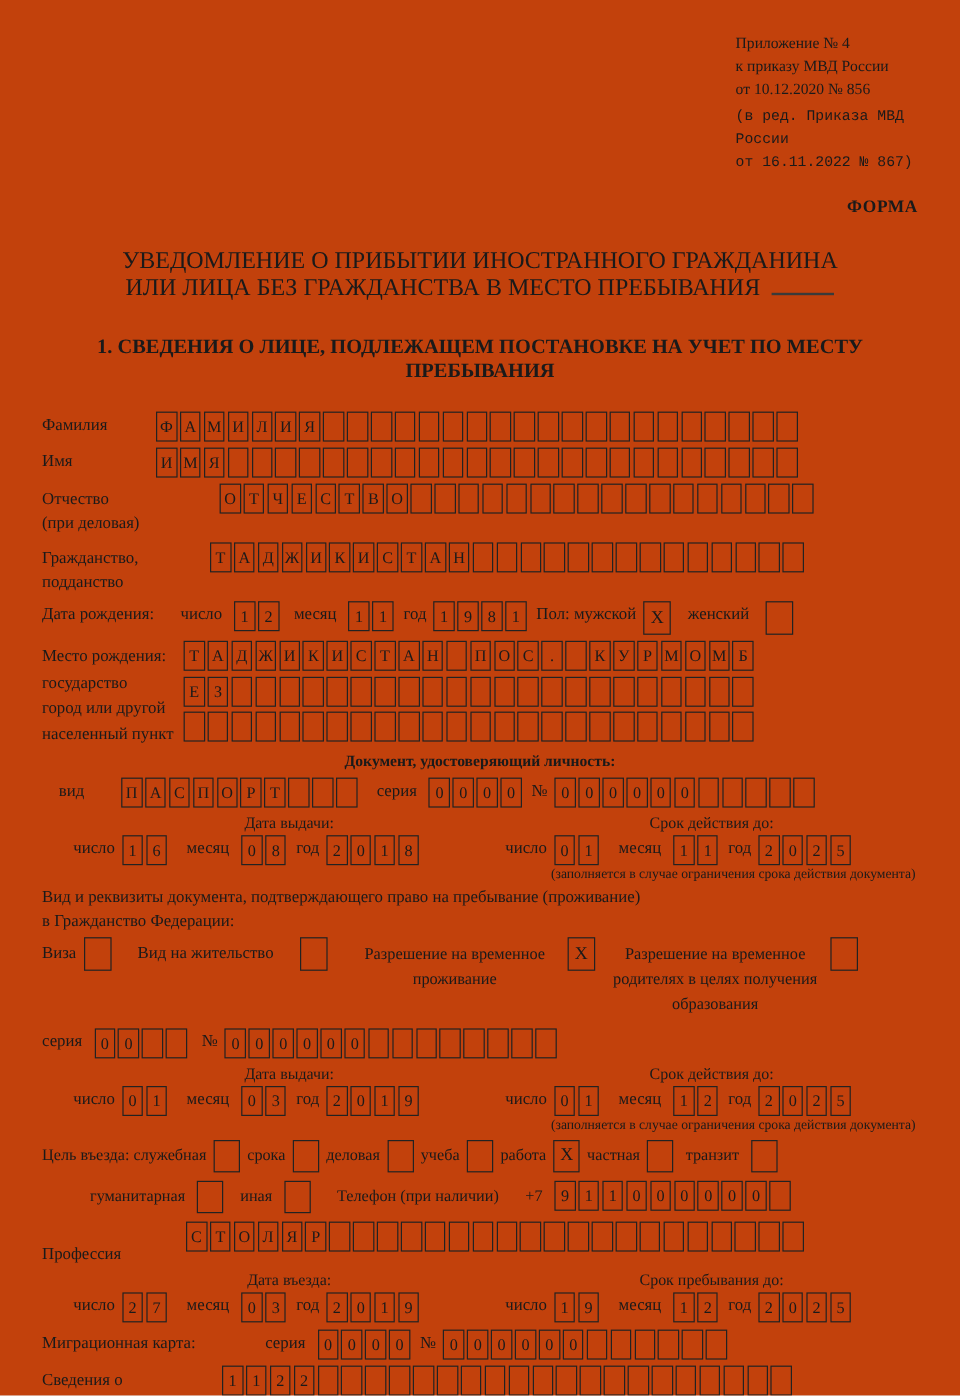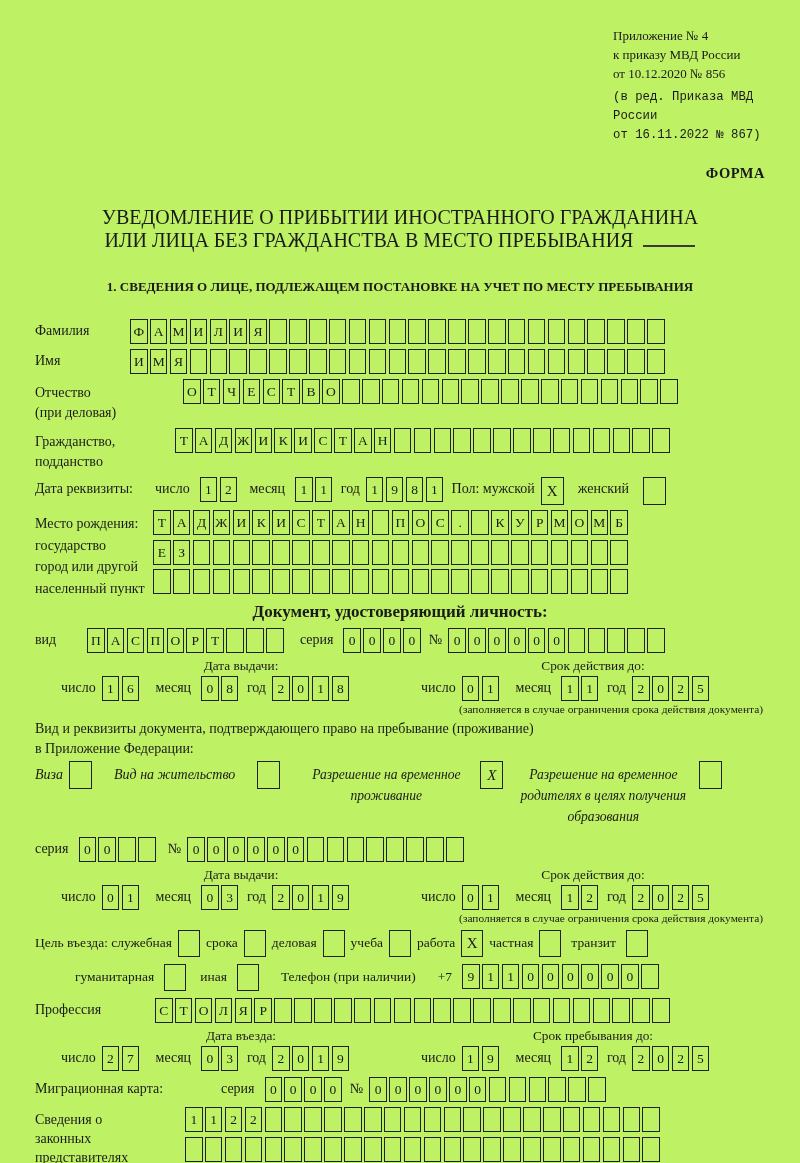--- a/index.html
+++ b/index.html
@@ -1,31 +1,31 @@
 <!DOCTYPE html>
 <html><head>
 <meta charset="utf-8">
 <style>
   * { box-sizing: border-box; margin: 0; padding: 0; }
   html, body { background: #e8e8e8; }
   body { width: 800px; height: 1163px; overflow: hidden; margin: 0 auto; }
   .page {
-    width: 800px; height: 1163px; background: #bef264; color: #1a1a1a;
+    width: 800px; height: 1163px; background: #c2410c; color: #1a1a1a;
     font-family: "Liberation Serif", "DejaVu Serif", serif;
     padding: 26px 35px 0 35px; position: relative;
   }
   
   .appendix { margin-left: 578px; font-size: 13px; line-height: 19px; }
   .appendix .sub { font-size: 12.3px; font-family: Liberation Mono, monospace; }
   .appendix .sub-first { margin-top: 5px; }
   .forma { margin-top: 20px; text-align: right; font-weight: bold; font-size: 14.5px; letter-spacing: .5px; }
   
   .title { margin-top: 24px; text-align: center; font-weight: normal; font-size: 20px; line-height: 23px; }
   .title-underline { display: inline-block; width: 52px; border-bottom: 2.2px solid #3a3a3a; margin-left: 10px; vertical-align: baseline; height: 12px; }
-  .section-heading { margin-top: 27px; text-align: center; font-weight: bold; font-size: 13px; }
+  .section-heading { margin-top: 27px; text-align: center; font-weight: bold; font-size: 17px; }
   
   .form-body { margin-top: 24px; font-size: 14px; }
   .row { display: flex; align-items: flex-start; margin-bottom: 5px; }
   .lbl { flex: none; padding-top: 4px; }
   .lbl-block { flex: none; line-height: 20px; padding-top: 4px; }
   .w-surname { width: 95px; }
   .w-patron { width: 148px; }
   .w-citizen { width: 140px; }
   .boxes { display: inline-flex; flex-wrap: nowrap; }
   .cell {
@@ -38,33 +38,33 @@
   }
   .gap6 { margin-left: 6px; } .gap10 { margin-left: 10px; } .gap14 { margin-left: 14px; } .gap22 { margin-left: 22px; }
   
   .inline-row { display: flex; align-items: flex-start; margin-bottom: 5px; }
   .inline-row .lbl { padding-top: 4px; }
   
   .mr { display: flex; margin-bottom: 2px; }
   .mr-labels { width: 118px; flex: none; font-size: 14px; line-height: 21.5px; padding-top: 3px; }
   .mr-rows .boxes { margin-bottom: 4.5px; }
   
-  .doc-heading { text-align: center; font-weight: bold; font-size: 17px; margin: 3px 0 6px 0; }
+  .doc-heading { text-align: center; font-weight: bold; font-size: 13px; margin: 3px 0 6px 0; }
   
   .dates-wrap { margin: 2px 0 6px 0; }
   .dates { display: flex; }
   .dates .col1 { width: 360px; margin-left: 26px; flex: none; }
   .dates .col2 { flex: 1; }
   .date-head { text-align: center; font-size: 13.3px; margin-bottom: 2px; }
   .date-line { display: flex; align-items: flex-start; }
   .date-line .lbl { padding-top: 4px; }
   .dates-note { text-align: right; font-size: 11.4px; margin-top: 2px; padding-right: 2px; }
   
   .plain-line { font-size: 14px; margin-bottom: 4px; }
-  .permit-row { display: flex; align-items: flex-start; margin: 4px 0 10px 0; font-style: italic; }
+  .permit-row { display: flex; align-items: flex-start; margin: 4px 0 10px 0; }
   .permit-label-center { text-align: center; line-height: 21px; font-size: 13.6px; flex: none; padding-top: 3px; }
   .w-temp { width: 168px; } .w-edu { width: 172px; }
   
   .purpose-row { display: flex; align-items: flex-start; margin-bottom: 7px; font-size: 13.5px; }
   .purpose-row .lbl { padding-top: 5px; }
   .cb-sm { width: 22px; height: 27px; line-height: 25px; }
   
   .reps { display: flex; margin-top: 2px; }
   .reps-labels { width: 150px; flex: none; font-size: 14px; line-height: 19px; padding-top: 3px; }
   .reps-rows .boxes { margin-bottom: 4.5px; }
@@ -223,21 +223,21 @@
           <span class="cell"></span>
           <span class="cell"></span>
           <span class="cell"></span>
           <span class="cell"></span>
           <span class="cell"></span>
           <span class="cell"></span>
         </span>
     </div>
 
     <div class="inline-row">
-      <span class="lbl">Дата реквизиты:</span>
+      <span class="lbl">Дата рождения:</span>
       <span class="lbl gap22">число</span>
       <span class="boxes gap10">
           <span class="cell">1</span>
           <span class="cell">2</span>
         </span>
       <span class="lbl gap10">месяц</span>
       <span class="boxes gap10">
           <span class="cell">1</span>
           <span class="cell">1</span>
         </span>
@@ -339,21 +339,21 @@
             <span class="cell"></span>
             <span class="cell"></span>
             <span class="cell"></span>
           </span>
       </div>
     </div>
 
     <div class="doc-heading">Документ, удостоверяющий личность:</div>
 
     <div class="inline-row">
-      <span class="lbl" style="width:52px;">вид</span>
+      <span class="lbl" style="width:52px;margin-left:14px;">вид</span>
       <span class="boxes">
           <span class="cell">П</span>
           <span class="cell">А</span>
           <span class="cell">С</span>
           <span class="cell">П</span>
           <span class="cell">О</span>
           <span class="cell">Р</span>
           <span class="cell">Т</span>
           <span class="cell"></span>
           <span class="cell"></span>
@@ -426,21 +426,21 @@
                 <span class="cell">2</span>
                 <span class="cell">5</span>
               </span>
           </div>
         </div>
       </div>
       <div class="dates-note">(заполняется в случае ограничения срока действия документа)</div>
     </div>
 
     <div class="plain-line">Вид и реквизиты документа, подтверждающего право на пребывание (проживание)</div>
-    <div class="plain-line">в Приложение Федерации:</div>
+    <div class="plain-line">в Гражданство Федерации:</div>
 
     <div class="permit-row">
       <span class="lbl" style="padding-top:6px;">Виза</span>
       <span class="cb gap6"></span>
       <span class="lbl gap22" style="padding-top:6px;">Вид на жительство</span>
       <span class="cb gap22"></span>
       <span class="permit-label-center w-temp gap22">Разрешение на временное проживание</span>
       <span class="cb gap10">X</span>
       <span class="permit-label-center w-edu gap14">Разрешение на временное родителях в целях получения образования</span>
       <span class="cb gap10"></span>
@@ -555,21 +555,21 @@
           <span class="cell">0</span>
           <span class="cell">0</span>
           <span class="cell">0</span>
           <span class="cell">0</span>
           <span class="cell">0</span>
           <span class="cell"></span>
         </span>
     </div>
 
     <div class="row">
-      <span class="lbl" style="width:120px;">Профессия</span>
+      <span class="lbl" style="width:120px;margin-top:16px;">Профессия</span>
       <span class="boxes">
           <span class="cell">С</span>
           <span class="cell">Т</span>
           <span class="cell">О</span>
           <span class="cell">Л</span>
           <span class="cell">Я</span>
           <span class="cell">Р</span>
           <span class="cell"></span>
           <span class="cell"></span>
           <span class="cell"></span>

